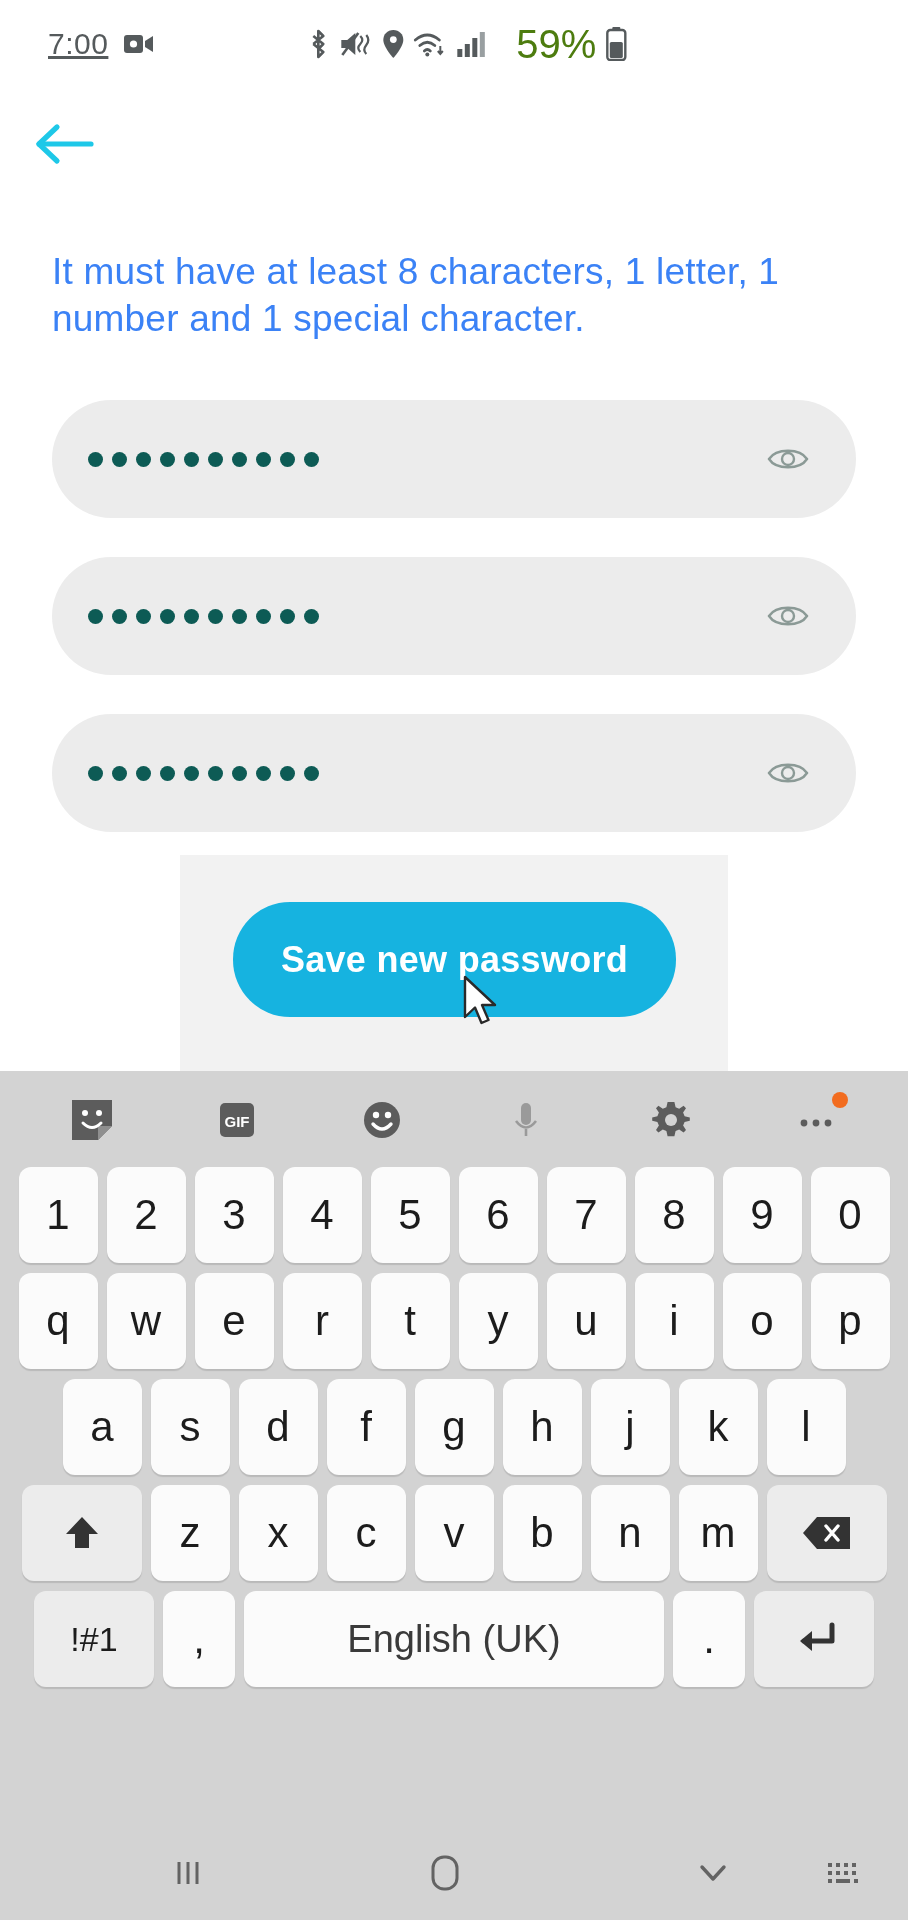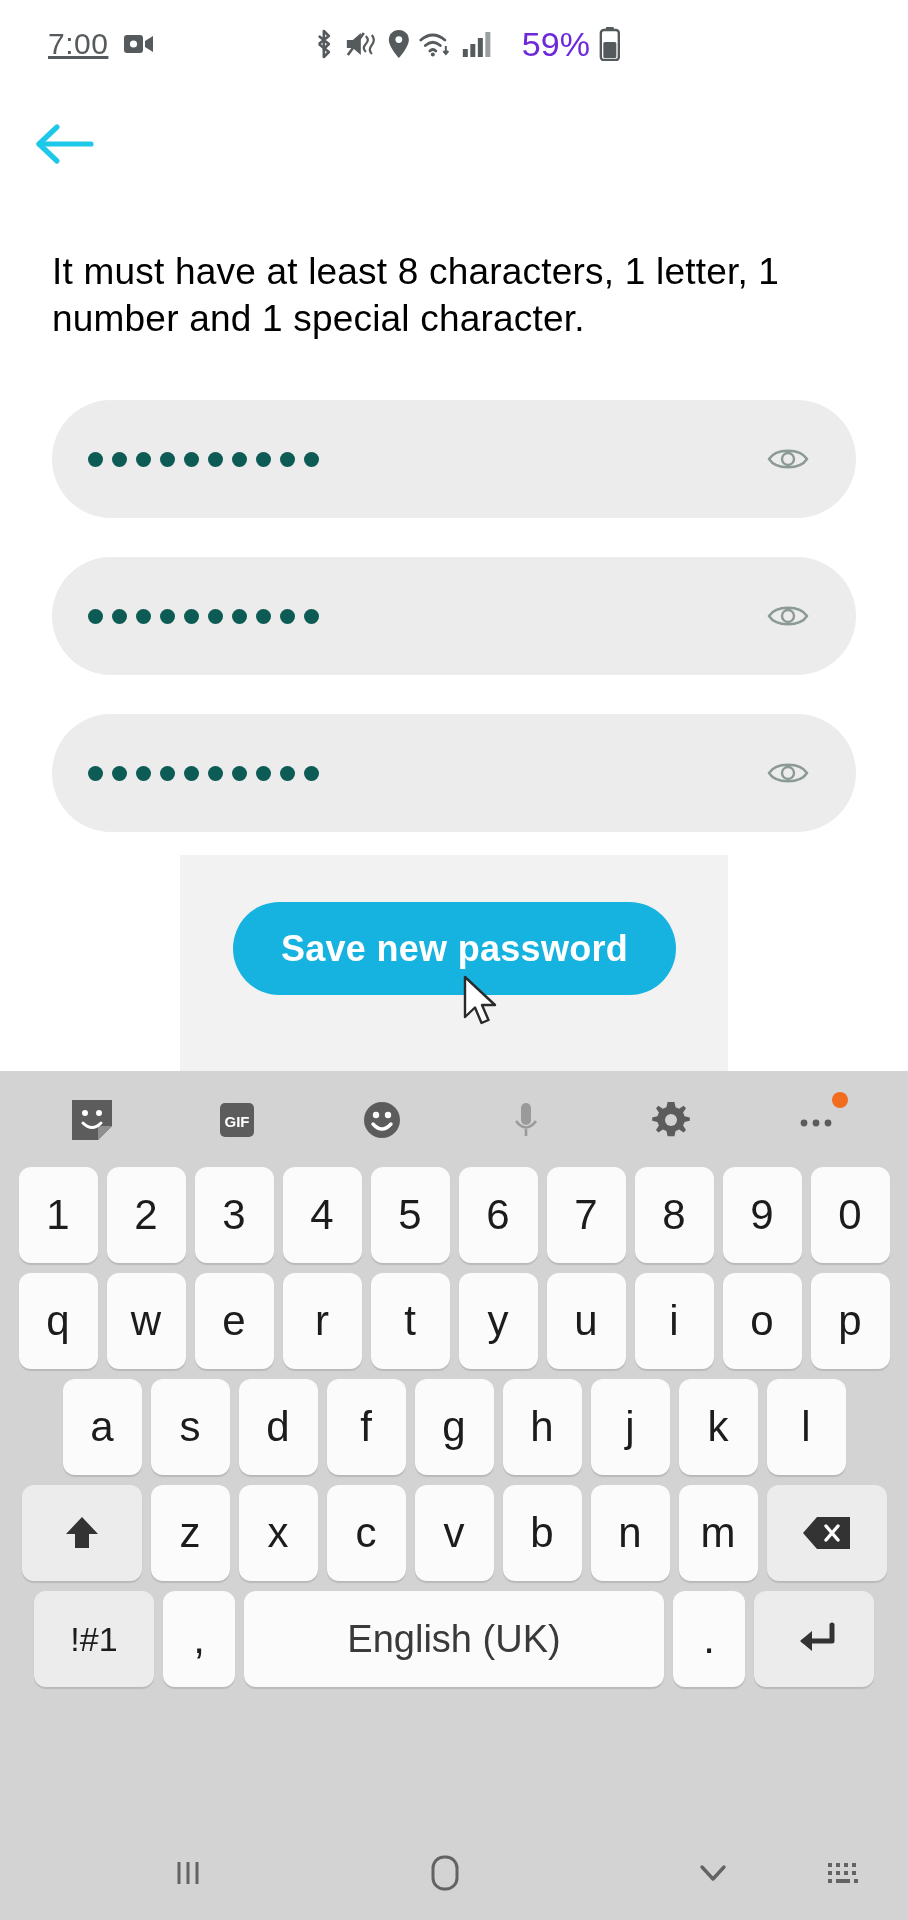--- a/index.html
+++ b/index.html
@@ -17,34 +17,34 @@
     display: flex; align-items: center; background: #ffffff;
   }
   .sb-time {
     margin-left: 48px; font-size: 30px; color: #555a5c; letter-spacing: .5px; text-decoration: underline;
   }
   .sb-rec { margin-left: 16px; display: flex; align-items: center; }
   .sb-right {
     position: absolute; left: 50%; transform: translateX(-46%);
     display: flex; align-items: center; gap: 9px;
   }
-  .sb-batt-text { font-size: 34px; color: #6d28d9; margin-left: 21px; }
+  .sb-batt-text { font-size: 40px; color: #4d7c0f; margin-left: 21px; }
   .sb-icon { display: flex; align-items: center; }
 
   
   .backbar { position: absolute; top: 88px; left: 0; width: 908px; height: 110px; }
   .back-arrow {
     position: absolute; left: 30px; top: 20px;
     width: 72px; height: 72px; display: flex; align-items: center; justify-content: center;
   }
 
   
   .instruction {
     position: absolute; top: 248px; left: 52px; width: 740px;
-    font-size: 37px; line-height: 1.28; color: #000000;
+    font-size: 37px; line-height: 1.28; color: #3b82f6;
     letter-spacing: .2px;
   }
 
   
   .field {
     position: absolute; left: 52px; width: 804px; height: 118px;
     background: #ececec; border-radius: 59px;
     display: flex; align-items: center; justify-content: space-between;
     padding: 0 38px 0 32px;
   }
@@ -54,21 +54,21 @@
   .dots { display: flex; align-items: center; gap: 9px; margin-left: 4px; }
   .dot { width: 15px; height: 15px; border-radius: 50%; background: #0d5b55; }
   .eye-btn { width: 60px; height: 60px; display: flex; align-items: center; justify-content: center; }
 
   
   .save-area {
     position: absolute; left: 180px; top: 855px; width: 548px; height: 216px;
     background: #f2f2f2;
   }
   .save-btn {
-    position: absolute; left: 233px; top: 902px; width: 443px; height: 93px;
+    position: absolute; left: 233px; top: 902px; width: 443px; height: 115px;
     background: #16b3e0; border-radius: 57px; border: none;
     color: #ffffff; font-size: 36px; font-weight: bold; letter-spacing: .3px;
     display: flex; align-items: center; justify-content: center;
     font-family: "Liberation Sans", sans-serif;
   }
   .cursor { position: absolute; left: 462px; top: 975px; width: 40px; height: 56px; }
 
   
   .keyboard {
     position: absolute; left: 0; top: 1071px; width: 908px; height: 755px;

